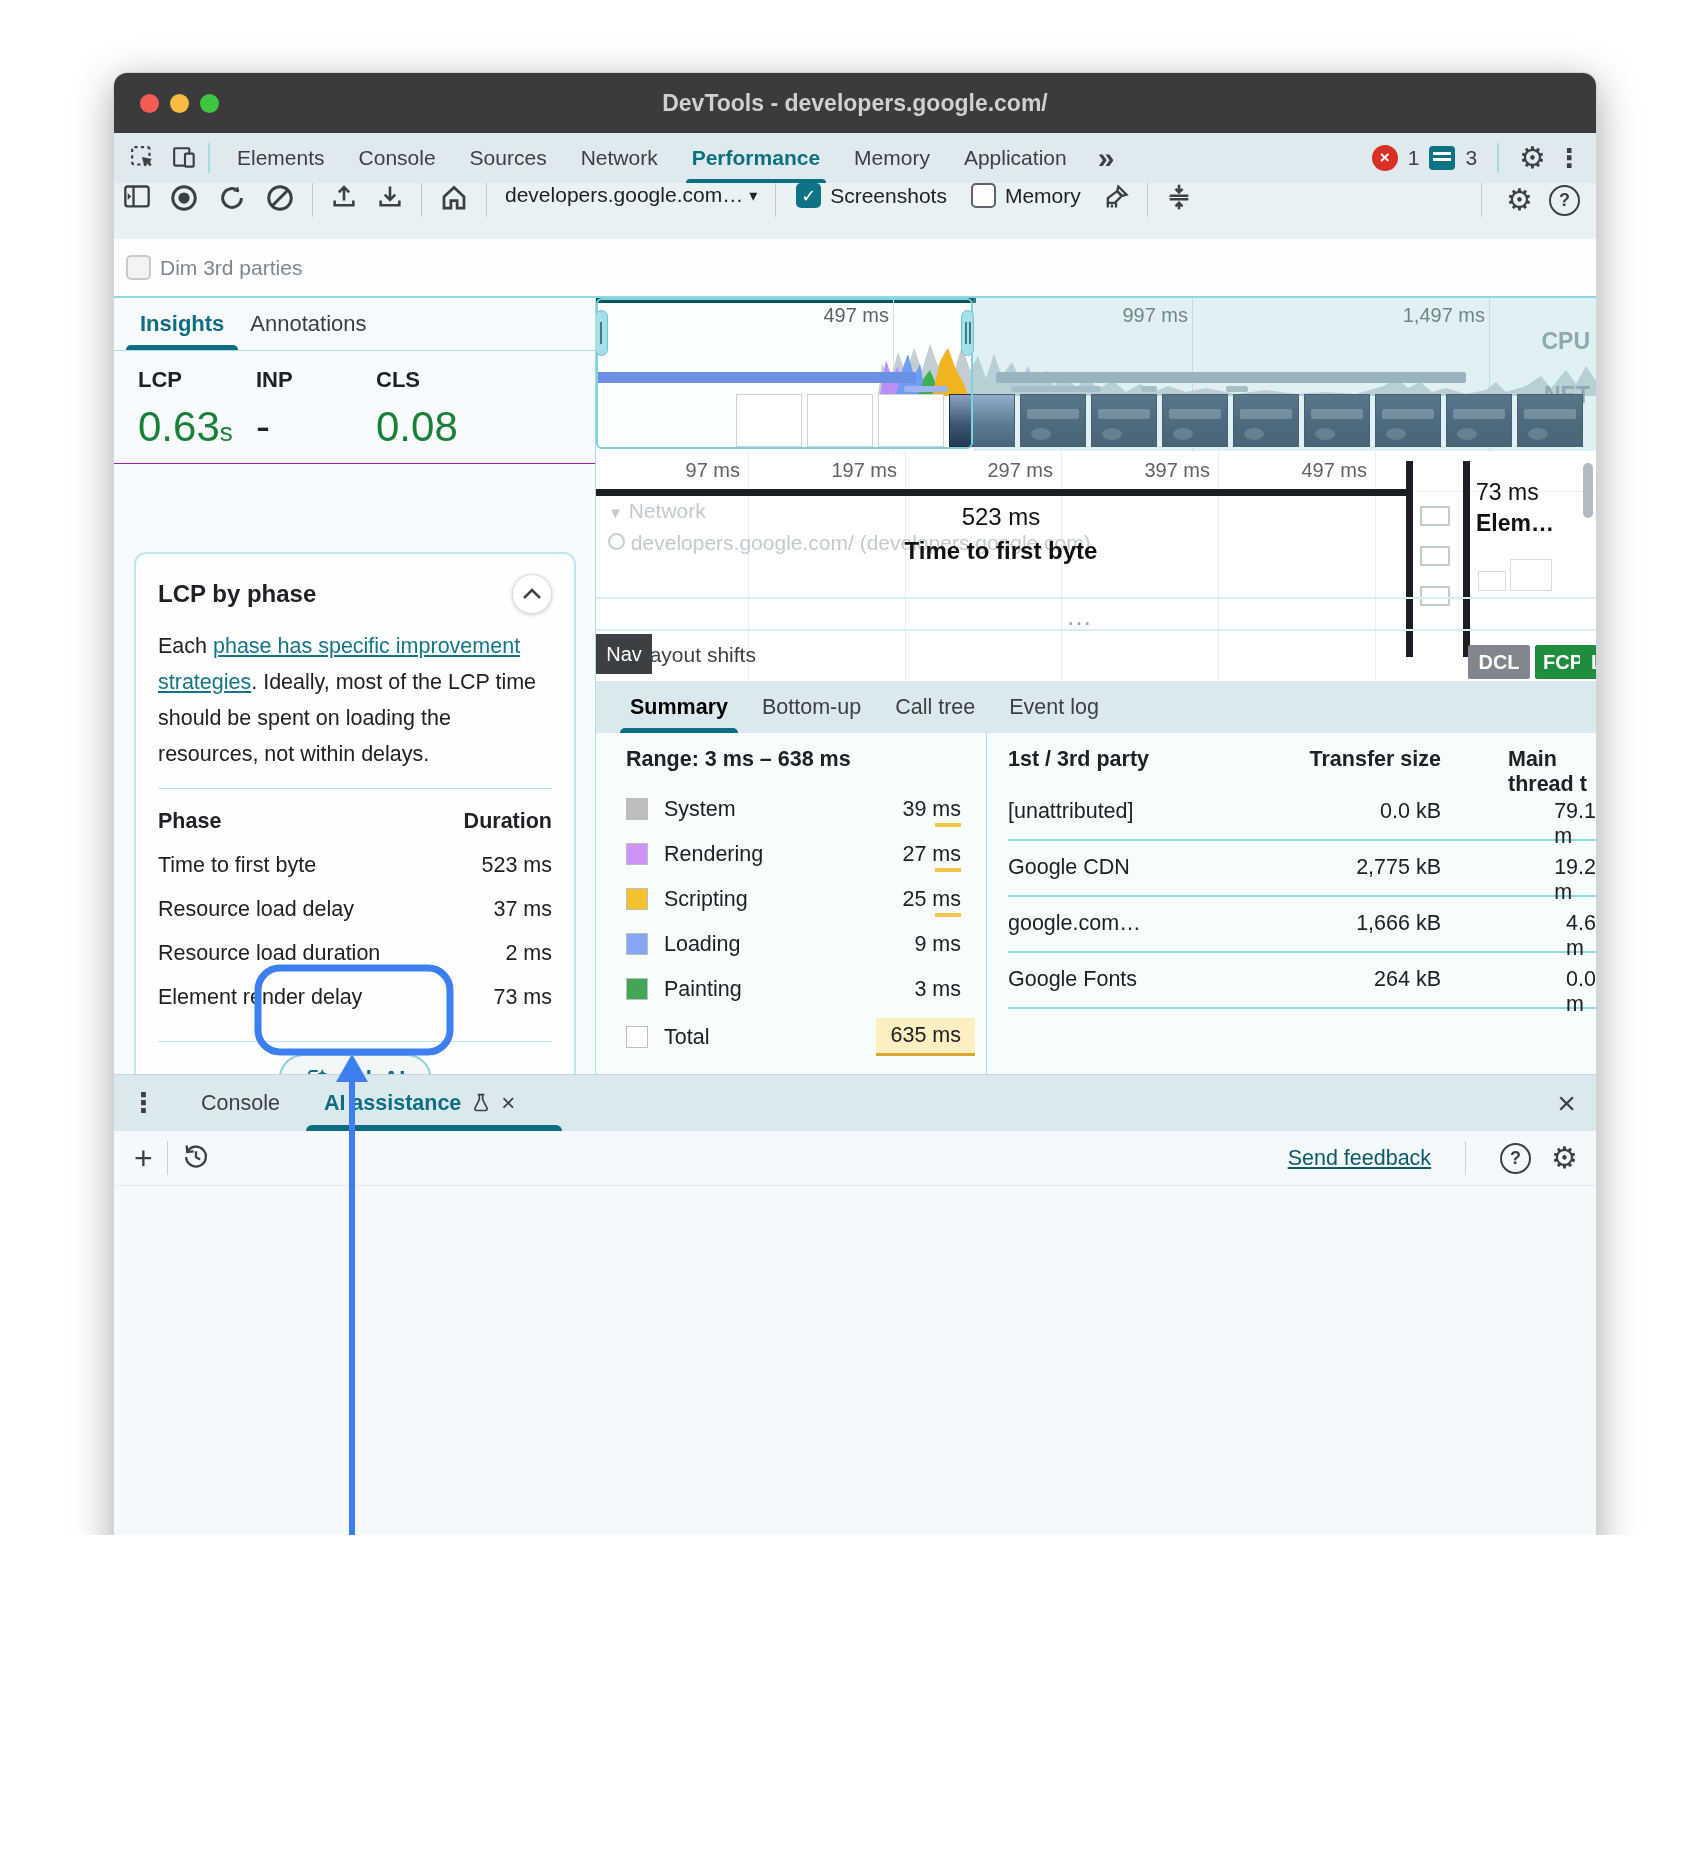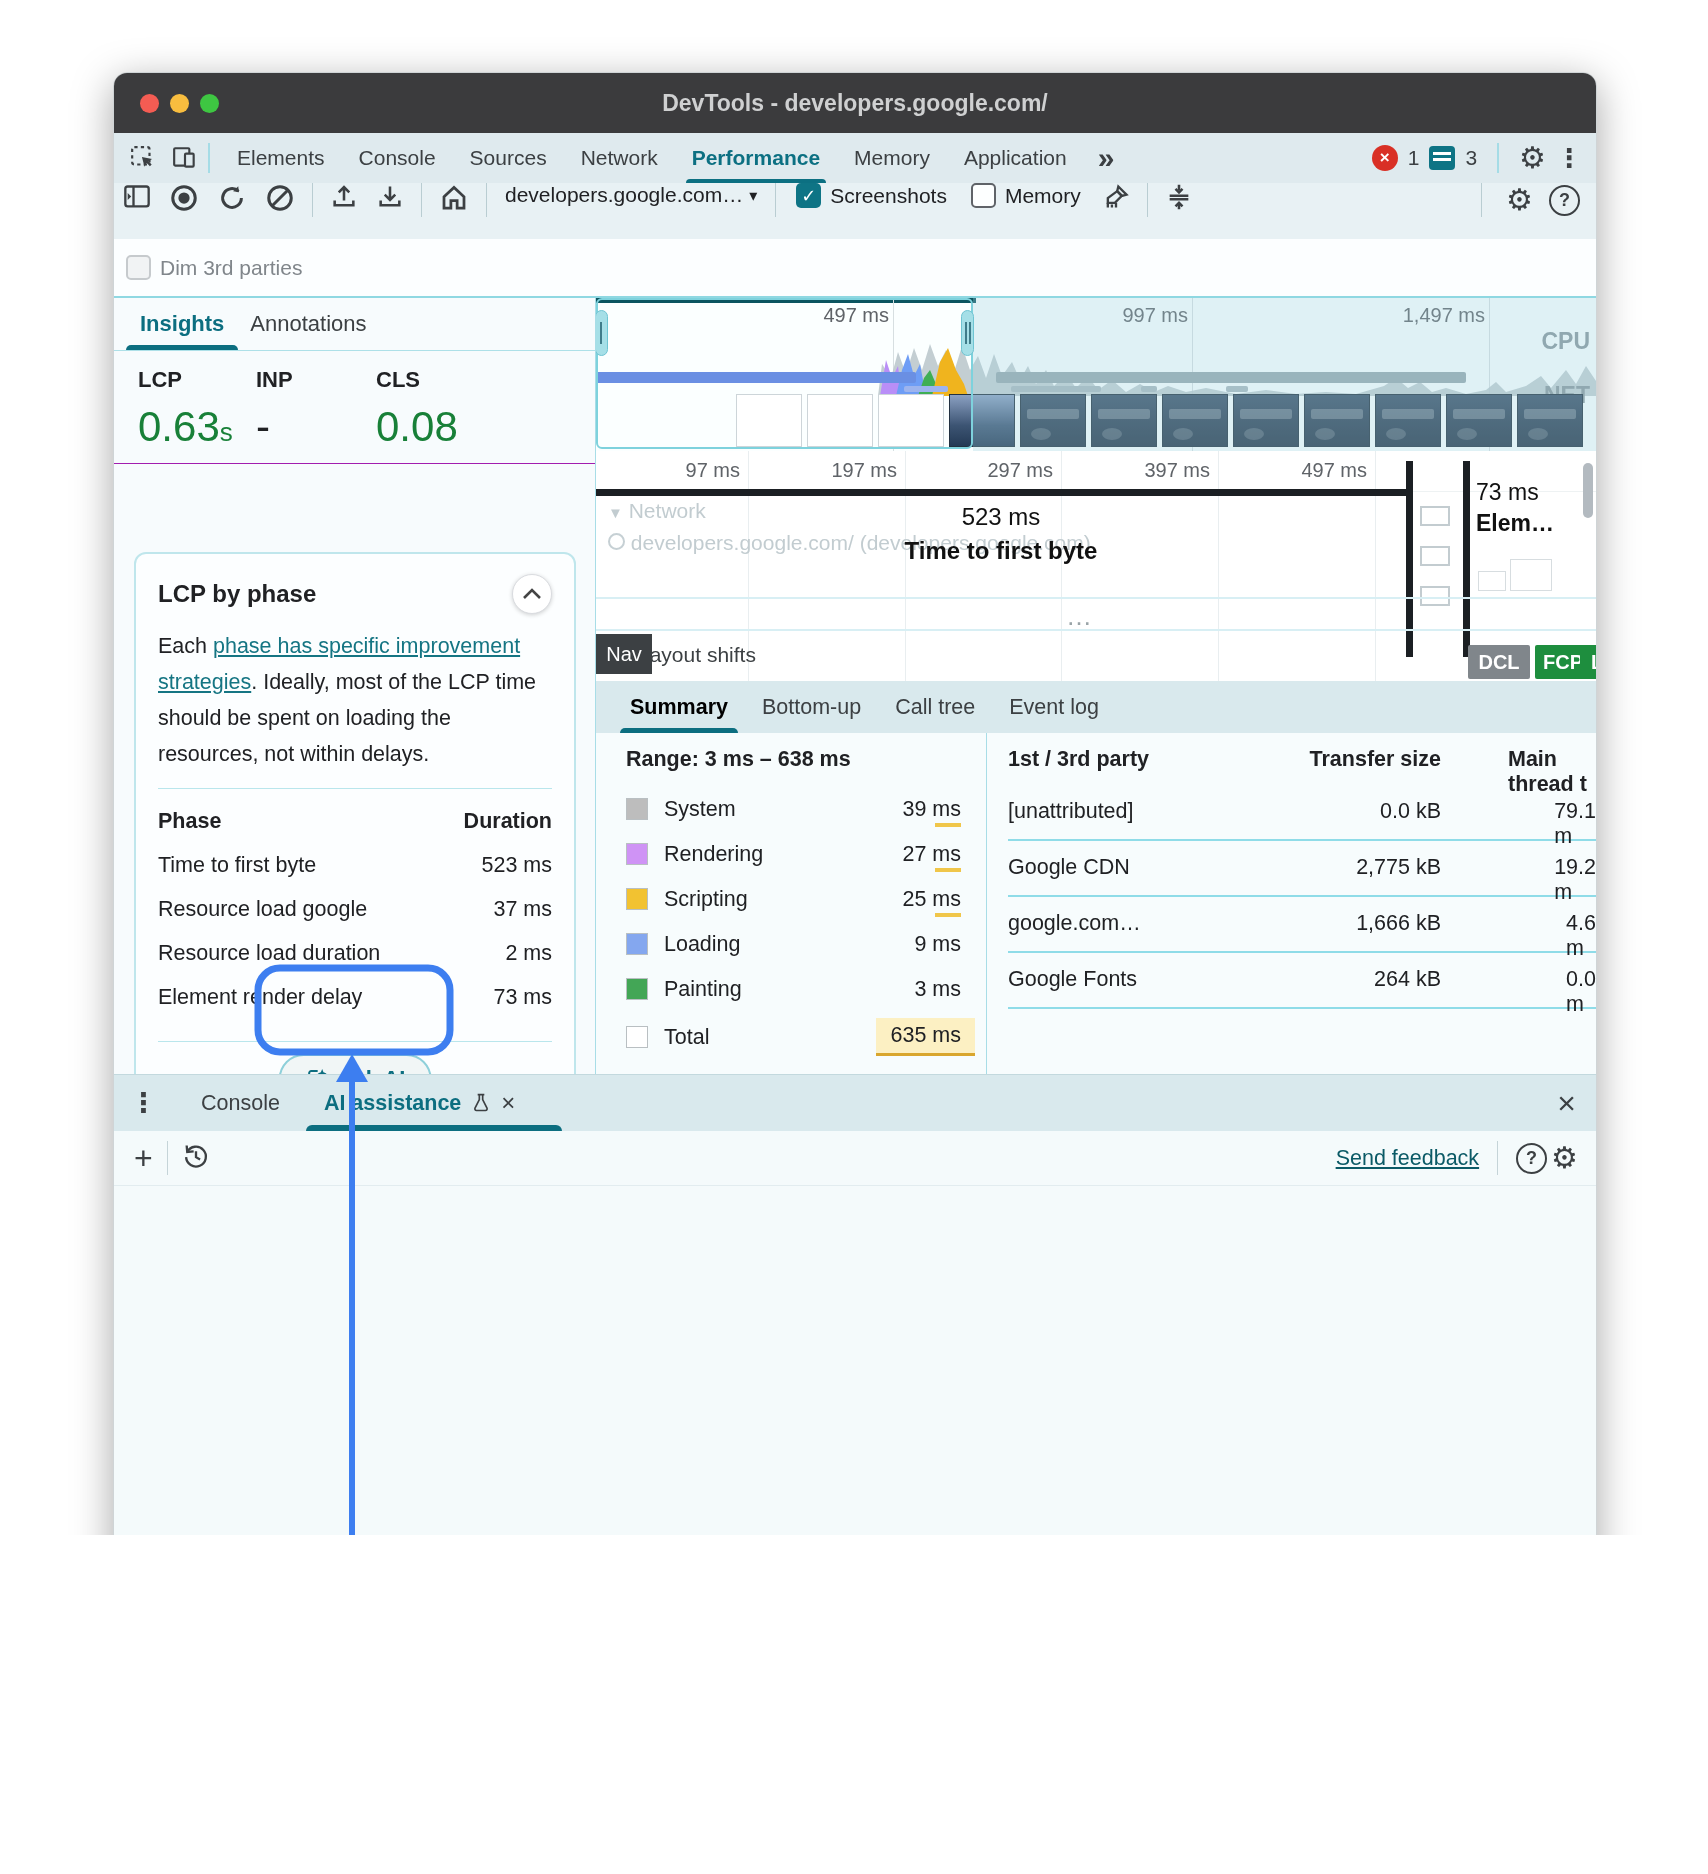--- a/index.html
+++ b/index.html
@@ -142,21 +142,21 @@
   #dtabs{height:56px;background:#d9e9ed;display:flex;align-items:center;position:relative;}
   #dmenu{font-size:27px;color:#3c4043;font-weight:bold;margin-left:16px;}
   .dtab{font-size:21.5px;color:#3c4043;margin-left:44px;display:flex;align-items:center;gap:10px;}
   .dtab.active{color:#0c6e80;font-weight:bold;}
   #dunderline{position:absolute;left:192px;bottom:0;width:256px;height:6px;background:#0c6e80;border-radius:6px 6px 0 0;}
   #dclose{margin-left:auto;margin-right:20px;font-size:32px;color:#3c4043;}
   .smallx{font-size:24px;color:#3c4043;font-weight:normal;}
   #dtools{height:54px;background:#f4fafb;display:flex;align-items:center;border-bottom:1px solid #e2ecef;}
   #plus{font-size:32px;color:#3c4043;margin-left:20px;}
   .ddiv{width:1px;height:34px;background:#c5d4d8;margin:0 14px;}
-  #dtools-right{margin-left:auto;display:flex;align-items:center;gap:4px;margin-right:18px;}
+  #dtools-right{margin-left:auto;display:flex;align-items:center;gap:20px;margin-right:18px;}
   #sendfb{font-size:21.5px;color:#0b5a66;text-decoration:underline;}
   
   #overlay{position:absolute;left:0;top:0;width:1708px;height:1874px;pointer-events:none;z-index:60;}
 </style>
 </head>
 <body>
 
 <div id="canvas">
 <div id="win">
 
@@ -326,21 +326,21 @@
       <hr class="chr">
       <div class="prow hd">
         <span>Phase</span>
         <span>Duration</span>
       </div>
       <div class="prow">
         <span>Time to first byte</span>
         <span>523 ms</span>
       </div>
       <div class="prow">
-        <span>Resource load google</span>
+        <span>Resource load delay</span>
         <span>37 ms</span>
       </div>
       <div class="prow">
         <span>Resource load duration</span>
         <span>2 ms</span>
       </div>
       <div class="prow">
         <span>Element render delay</span>
         <span>73 ms</span>
       </div>

